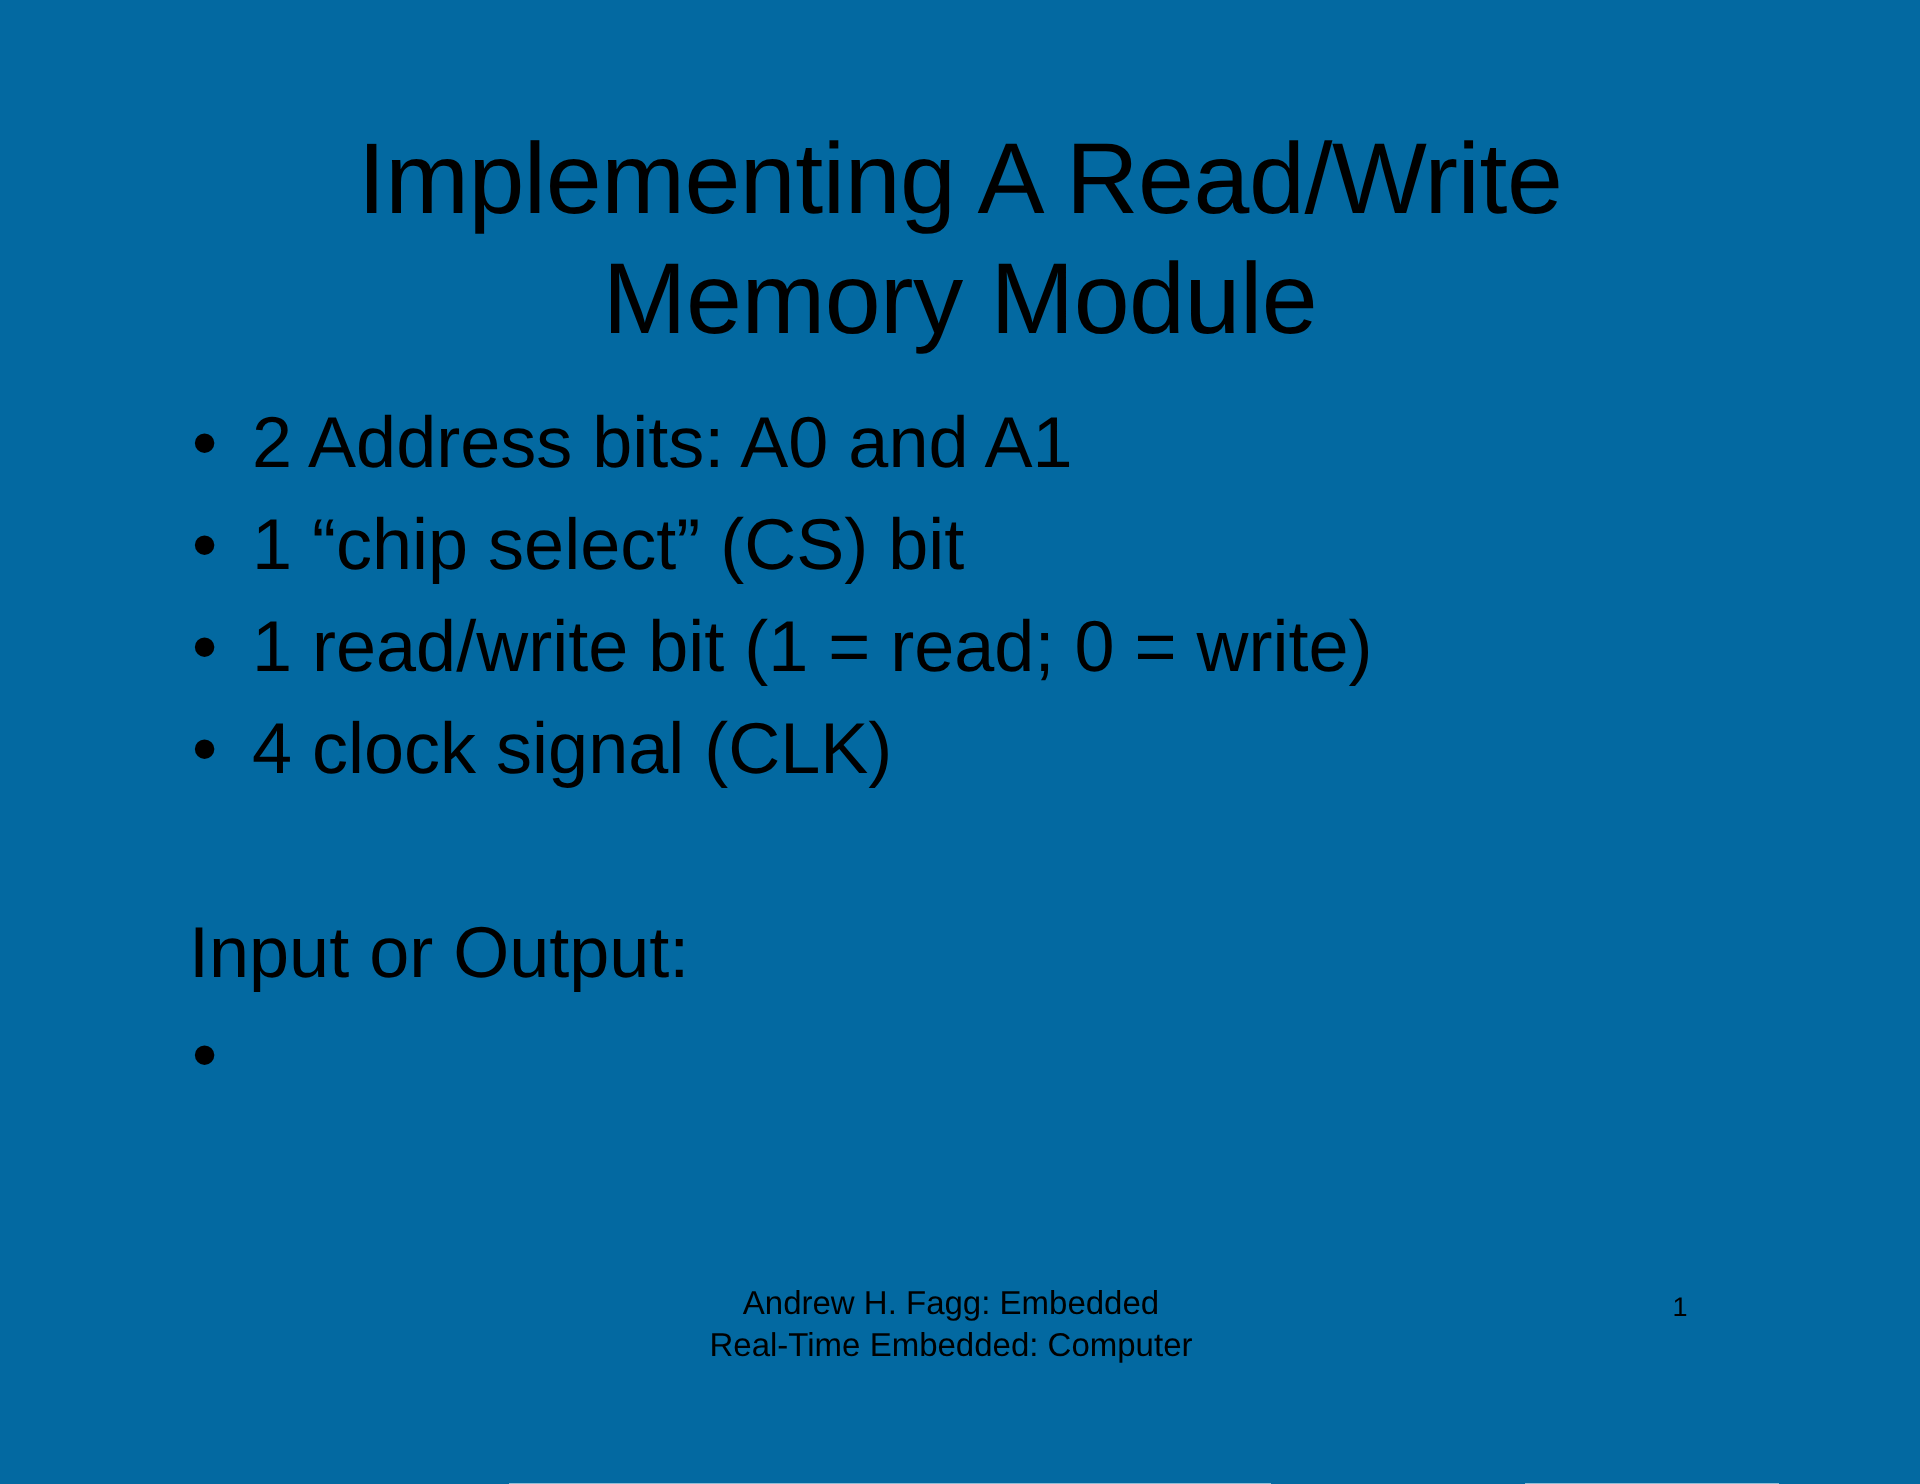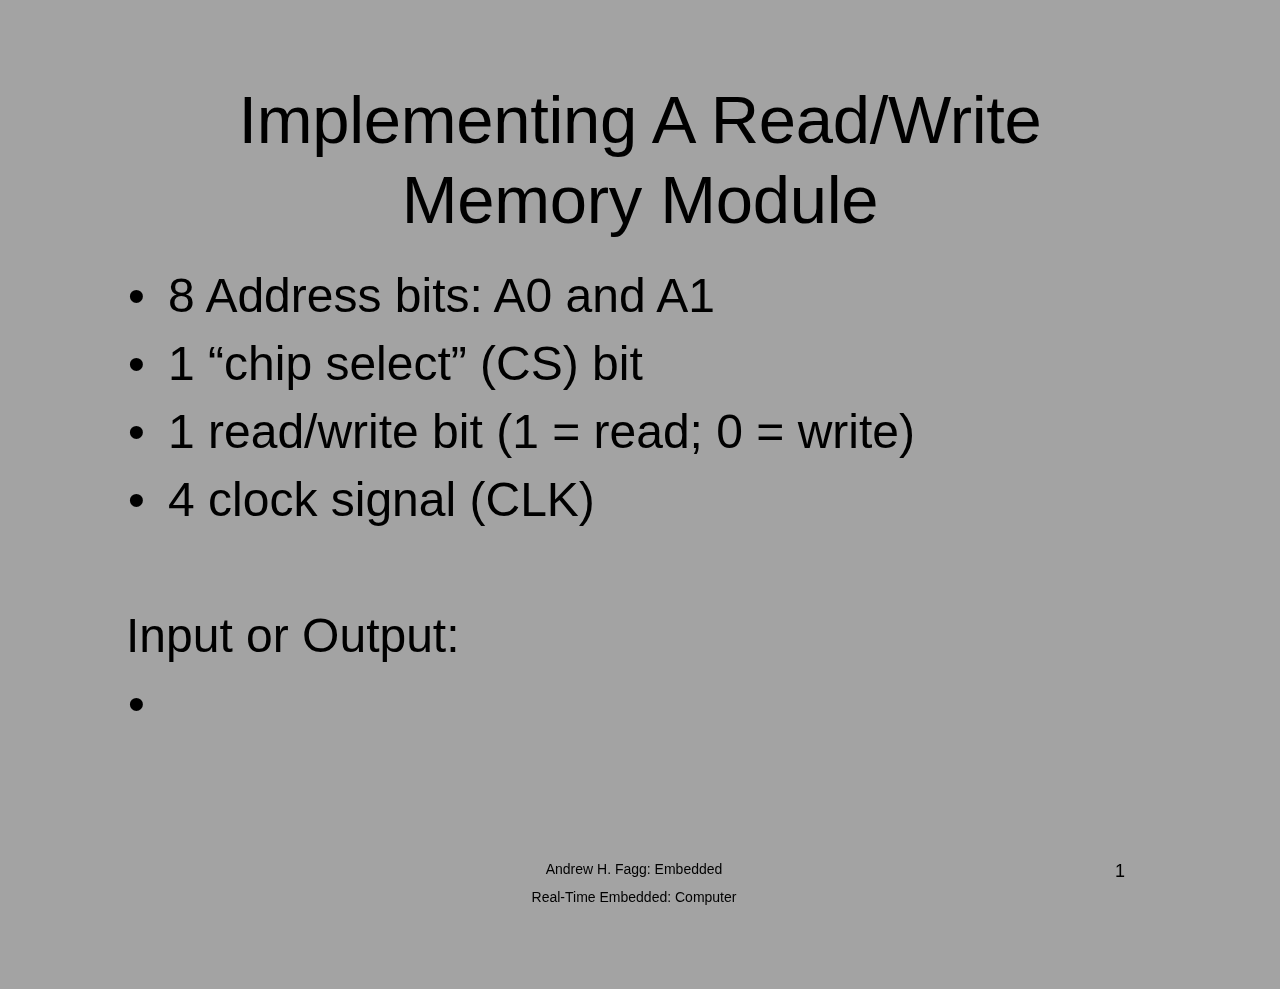--- a/index.html
+++ b/index.html
@@ -9,21 +9,21 @@
     background: #ffffff;
   }
   body {
     font-family: "Liberation Sans", sans-serif;
     color: #000000;
   }
   .slide {
     position: relative;
     width: 1280px;
     height: 989px;
-    background: #a3a3a3;
+    background: #0369a1;
     overflow: hidden;
   }
 
   
   .slide-title {
     position: absolute;
     left: 64px;
     top: 80px;
     width: 1152px;
     text-align: center;
@@ -74,21 +74,21 @@
 
   
   .footer-note {
     position: absolute;
     left: 320px;
     top: 855px;
     width: 628px;
     height: 78px;
     overflow: hidden;
     text-align: center;
-    font-size: 14px;
+    font-size: 22px;
     line-height: 28px;
     color: #000000;
   }
   .footer-note .fline {
     display: block;
   }
 
   .page-number {
     position: absolute;
     left: 1060px;
@@ -108,21 +108,21 @@
   <div class="slide-title">
     <span class="tline">Implementing A Read/Write</span>
     <span class="tline">Memory Module</span>
   </div>
 
   <div class="slide-body">
 
 
     <span class="body-line bullet">
       <span class="bullet-mark">•</span>
-      <span class="bullet-text">8 Address bits: A0 and A1</span>
+      <span class="bullet-text">2 Address bits: A0 and A1</span>
     </span>
 
     <span class="body-line bullet">
       <span class="bullet-mark">•</span>
       <span class="bullet-text">1 “chip select” (CS) bit</span>
     </span>
 
     <span class="body-line bullet">
       <span class="bullet-mark">•</span>
       <span class="bullet-text">1 read/write bit (1 = read; 0 = write)</span>

